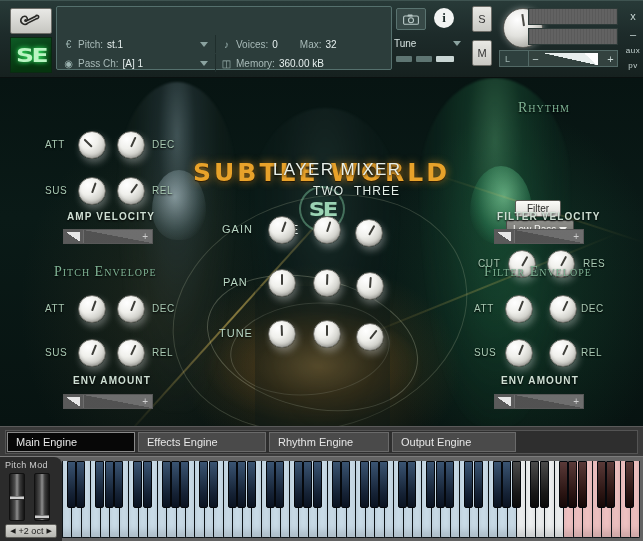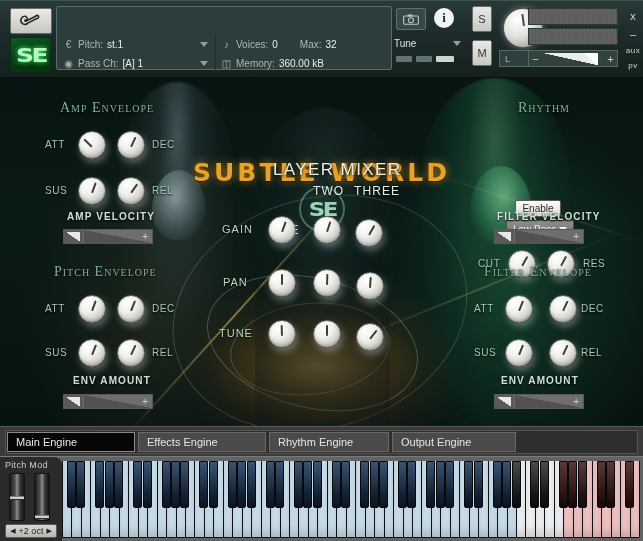--- a/index.html
+++ b/index.html
@@ -523,21 +523,20 @@
     <div class="arc arc3"></div>
     <div class="streak streak1"></div>
     <div class="streak streak2"></div>
     <div class="streak streak3"></div>
 
     <div class="title">SUBTLE WORLD</div>
     <div class="emblem">
       <span>SE</span>
     </div>
 
-    <div class="sect-title" style="left:60px; top:22px;">Amp Envelope</div>
     <div class="knob-lbl" style="left:45px; top:61px;">ATT</div>
     <div class="knob" style="left:78px; top:53px;">
         <i style="transform:rotate(-45deg)"></i>
       </div>
     <div class="knob" style="left:117px; top:53px;">
         <i style="transform:rotate(25deg)"></i>
       </div>
     <div class="knob-lbl" style="left:152px; top:61px;">DEC</div>
     <div class="knob-lbl" style="left:45px; top:107px;">SUS</div>
     <div class="knob" style="left:78px; top:99px;">
@@ -613,21 +612,21 @@
         <i style="transform:rotate(-2deg)"></i>
       </div>
     <div class="knob" style="left:313px; top:242px;">
         <i style="transform:rotate(0deg)"></i>
       </div>
     <div class="knob" style="left:356px; top:245px;">
         <i style="transform:rotate(38deg)"></i>
       </div>
 
     <div class="sect-title" style="left:518px; top:22px;">Rhythm</div>
-    <div class="enable-btn">Enable</div>
+    <div class="enable-btn">Filter</div>
     <div class="filt-select">
       <span class="fv">Low Pass</span>
       <span class="fc"></span>
     </div>
     <div class="knob-lbl" style="left:478px; top:180px;">CUT</div>
     <div class="knob" style="left:508px; top:172px;">
         <i style="transform:rotate(30deg)"></i>
       </div>
     <div class="knob" style="left:547px; top:172px;">
         <i style="transform:rotate(28deg)"></i>

